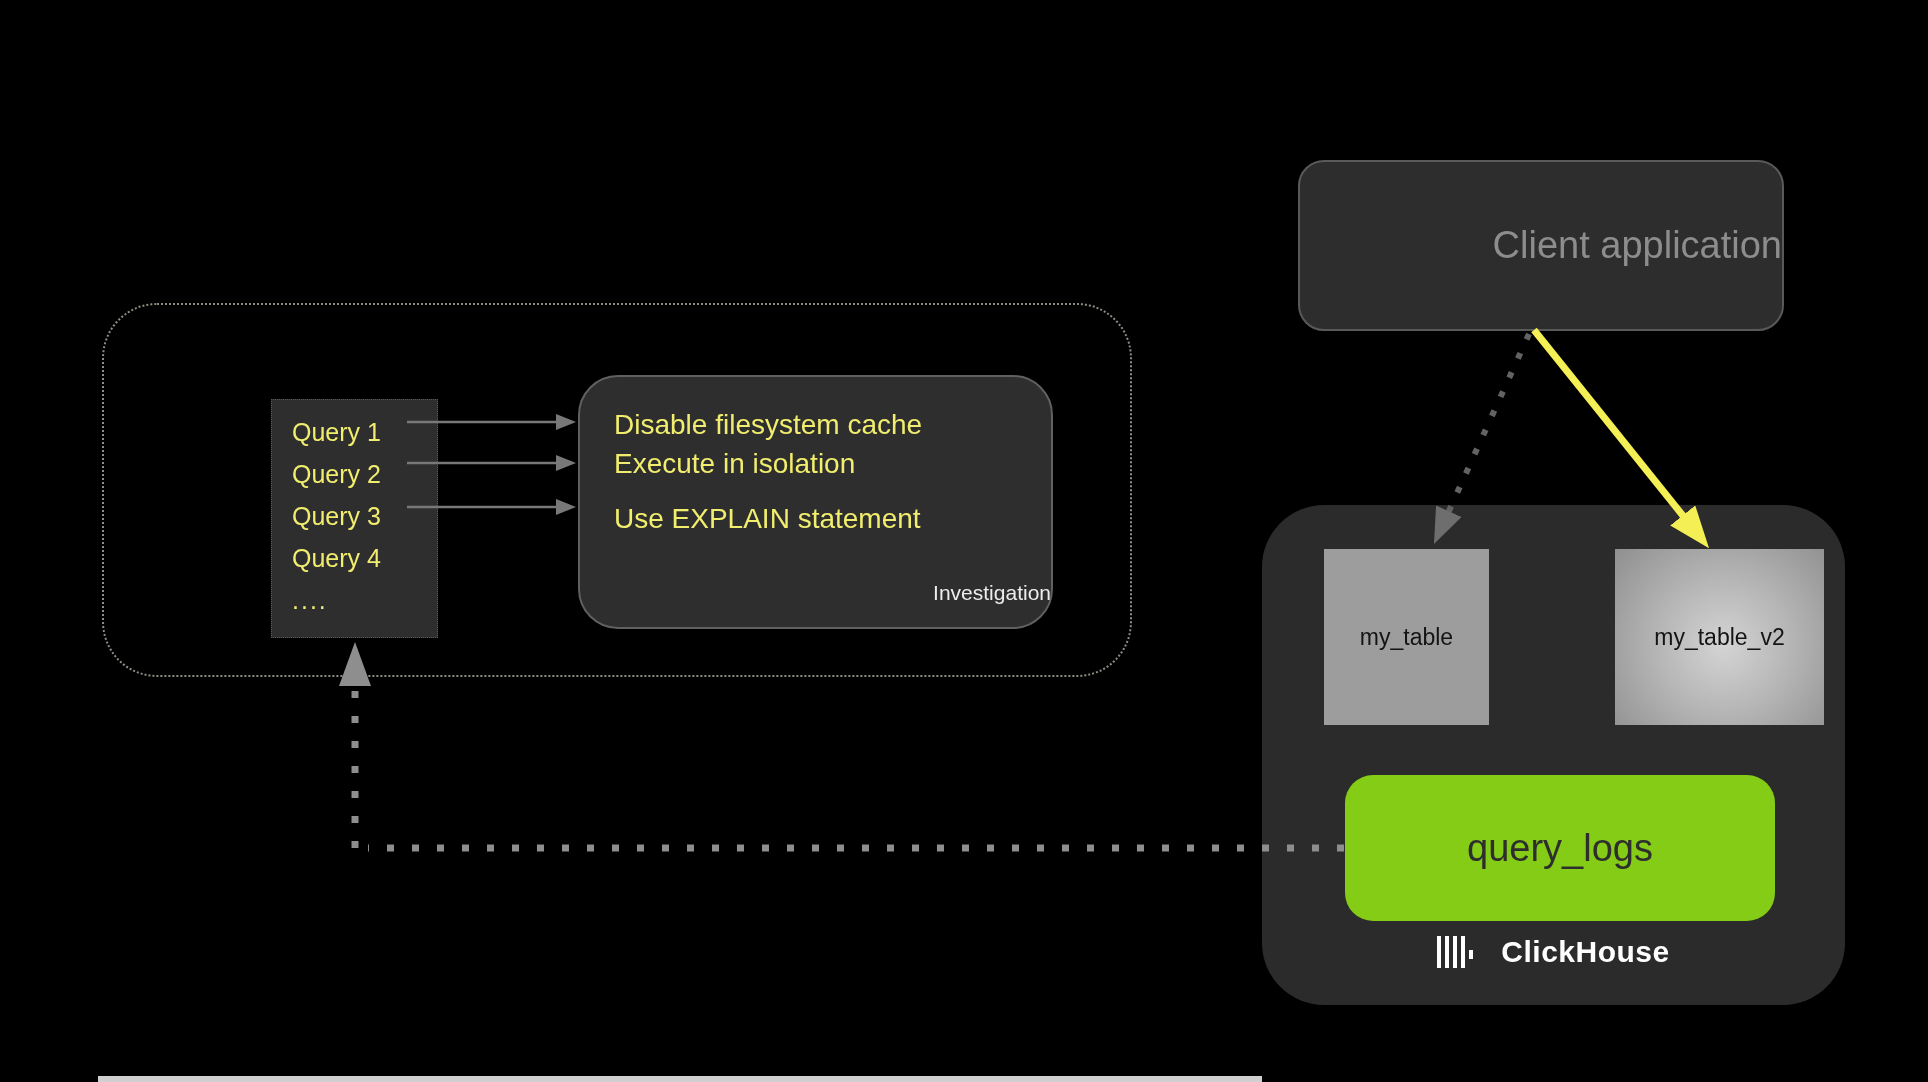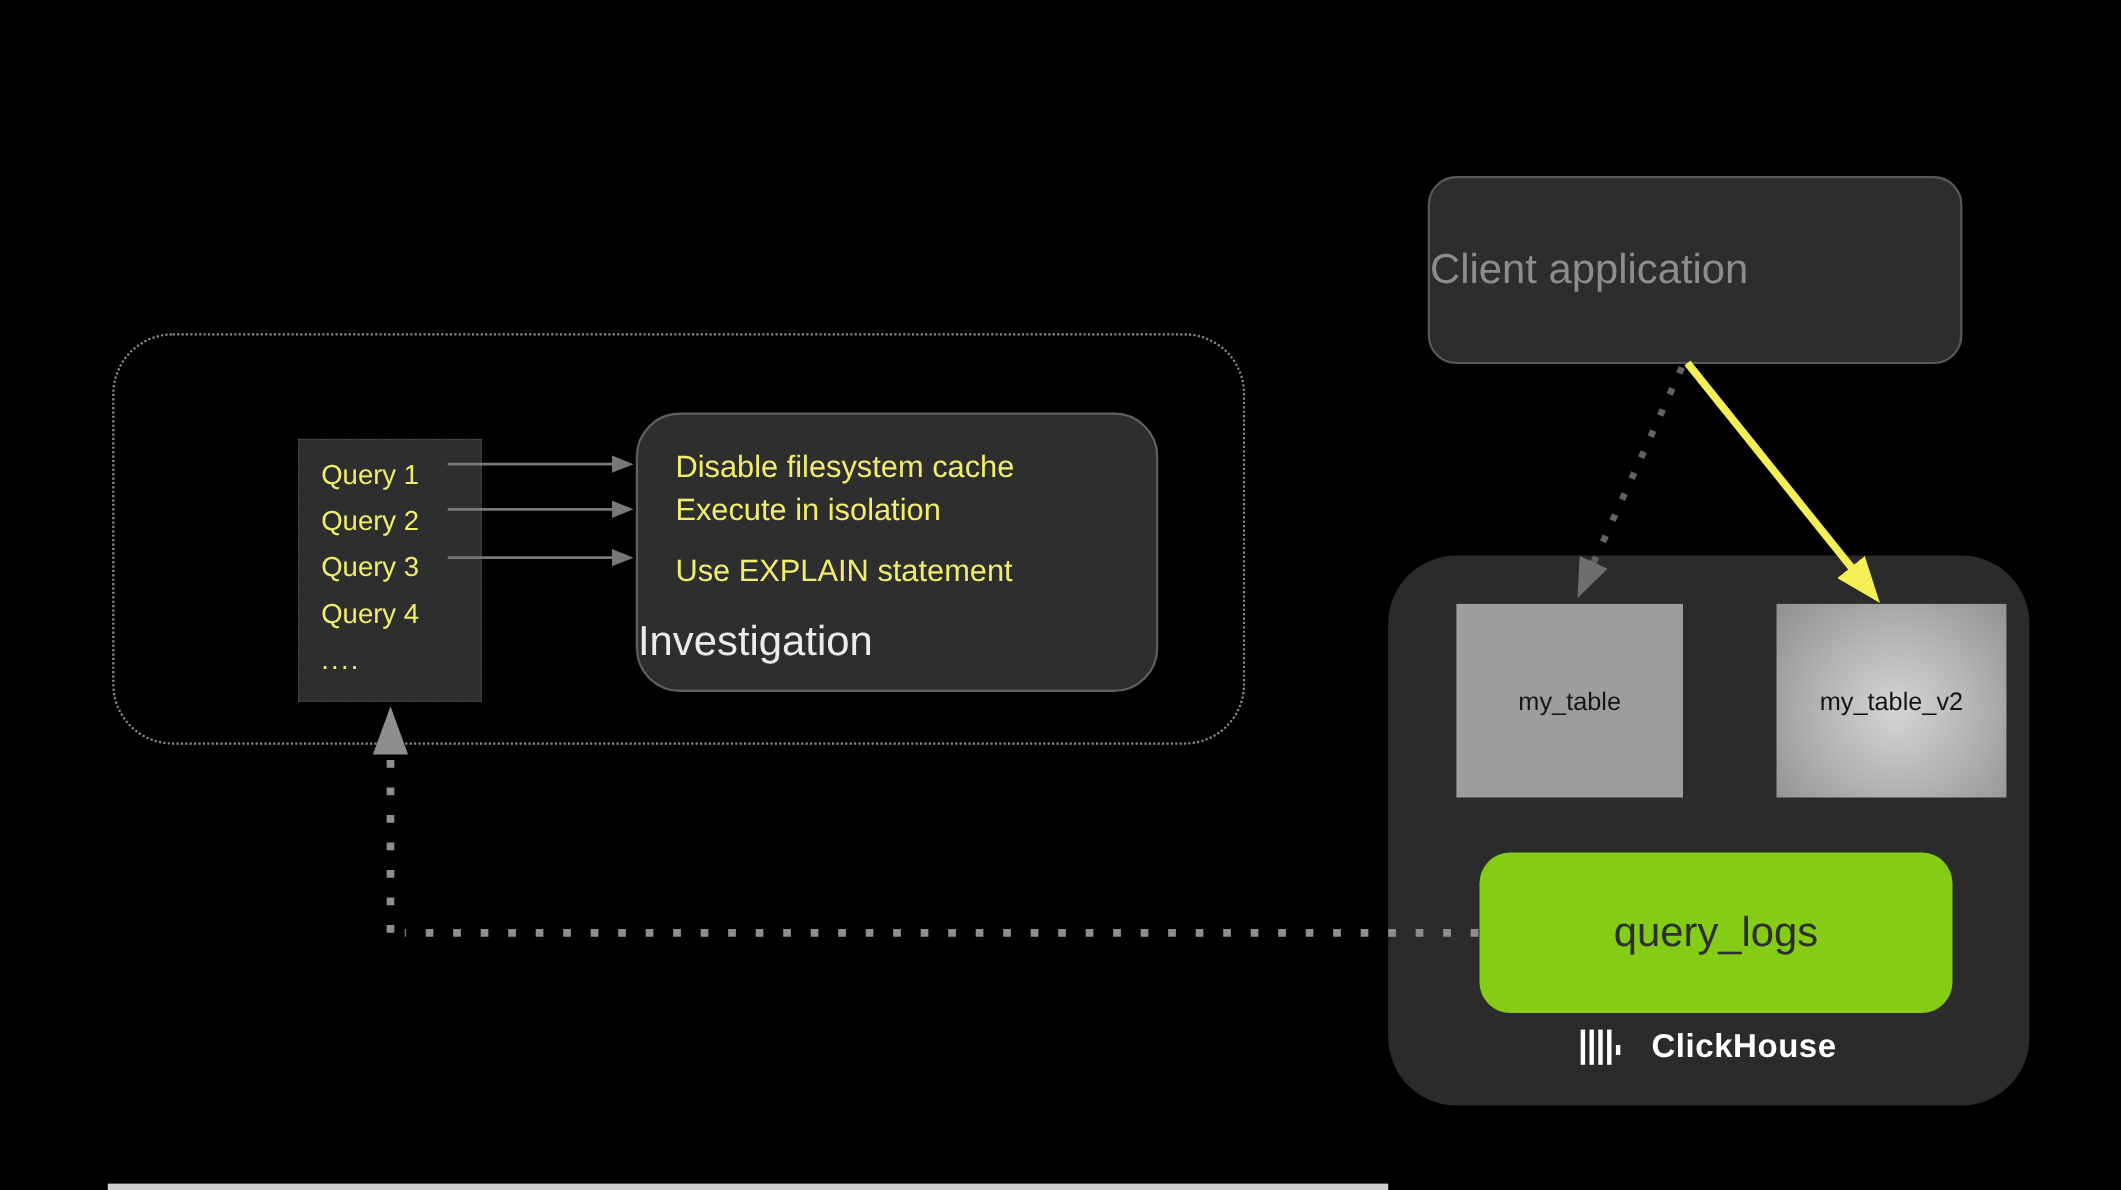--- a/index.html
+++ b/index.html
@@ -28,42 +28,42 @@
 
   
   .investigation-box {
     left:578px; top:375px; width:475px; height:254px;
     background:#2e2e2e; border:2px solid #606060; border-radius:40px;
     box-sizing:border-box; padding:28px 0 0 34px;
   }
   .inv-tip { color:#f1ed6e; font-size:28px; line-height:39px; white-space:nowrap; }
   .inv-tip.gap { margin-top:16px; }
   .inv-caption {
-    position:absolute; left:0; right:0; bottom:22px; text-align:left;
-    color:#ececec; font-size:38px;
+    position:absolute; left:0; right:0; bottom:22px; text-align:right;
+    color:#ececec; font-size:21px;
   }
 
   
   .client-box {
     left:1298px; top:160px; width:482px; height:167px;
     background:#2d2d2d; border:2px solid #595959; border-radius:26px;
-    display:flex; align-items:center; justify-content:flex-start;
+    display:flex; align-items:center; justify-content:flex-end;
     color:#8d8d8d; font-size:38px;
   }
 
   
   .ch-container {
     left:1262px; top:505px; width:583px; height:500px;
     background:#2b2b2b; border-radius:62px;
   }
   .table-box {
     position:absolute; display:flex; align-items:center; justify-content:center;
     color:#141414; font-size:23px;
   }
-  .my-table  { left:62px;  top:44px; width:206px; height:176px; background:#9d9d9d; }
+  .my-table  { left:62px;  top:44px; width:165px; height:176px; background:#9d9d9d; }
   .my-table2 { left:353px; top:44px; width:209px; height:176px;
     background:radial-gradient(circle at 52% 55%, #d4d4d4 0%, #b6b6b6 45%, #8f8f8f 100%);
   }
   .query-logs {
     position:absolute; left:83px; top:270px; width:430px; height:146px;
     background:#84cc16; border-radius:28px;
     display:flex; align-items:center; justify-content:center;
     color:#2e2e2e; font-size:38px;
   }
   .ch-brand {

